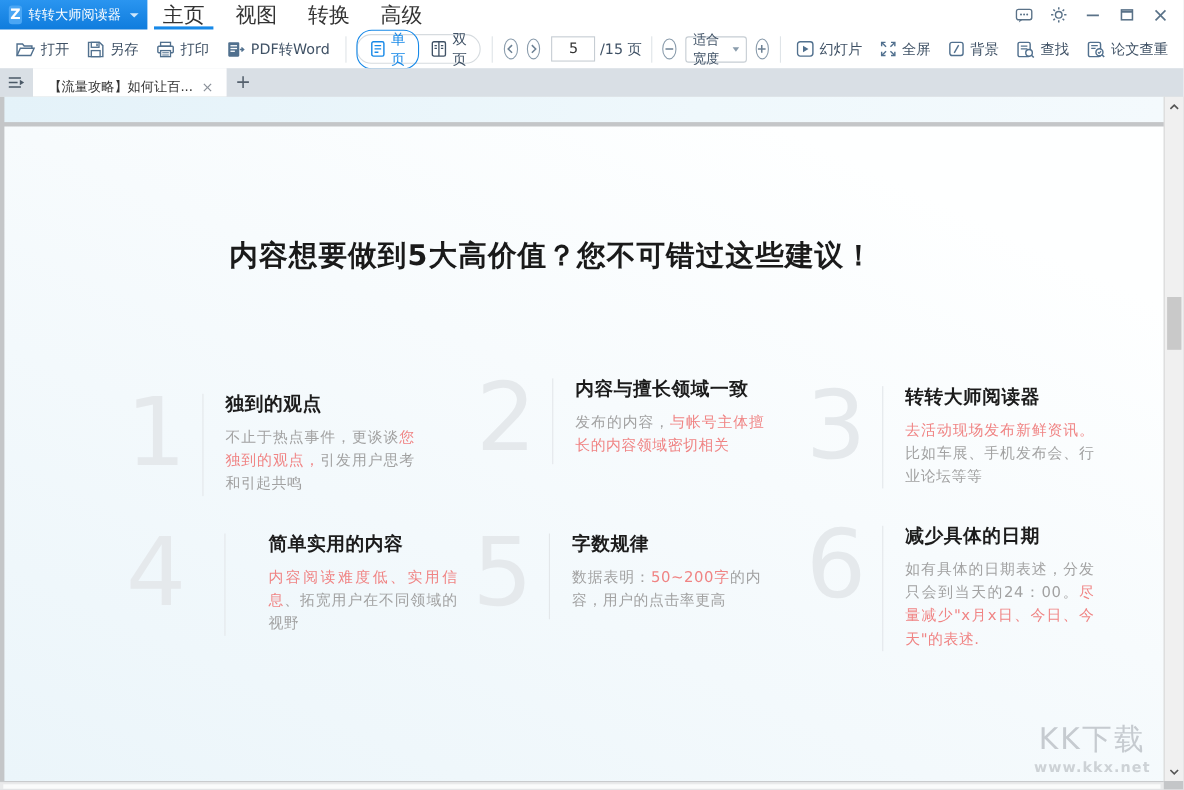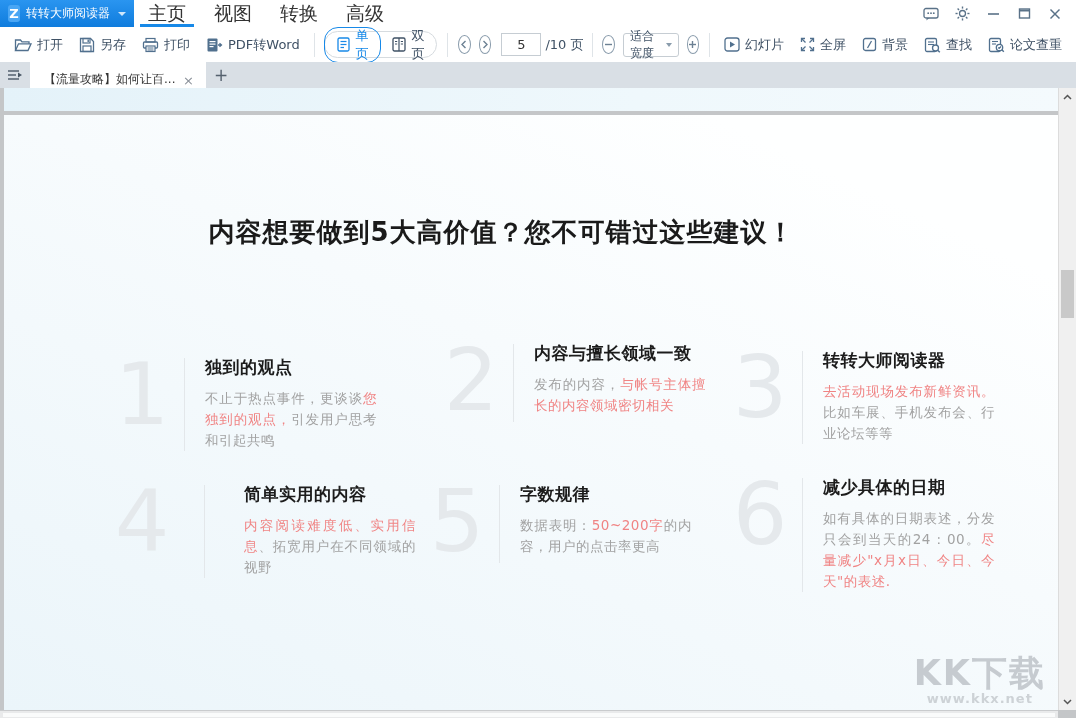--- a/index.html
+++ b/index.html
@@ -46,28 +46,28 @@
   .page { position:absolute; top:27px; left:4px; right:18px; bottom:8px; background:linear-gradient(205deg,#feffff 15%,#f7fbfd 45%,#ebf5fa 100%); overflow:hidden; }
   .page-title { position:absolute; top:100px; left:0; right:59px; text-align:center; font-size:26px; font-weight:bold; color:#1a1a1a; letter-spacing:1px; }
   .card { position:absolute; display:flex; width:312px; }
   .card .num { width:76px; font-size:86px; line-height:84px; color:#e5e9ec; text-align:center; font-weight:400; flex:none; }
   .card .vline { width:1px; background:#e3e7ea; margin:6px 20px 0 4px; flex:none; }
   .card .txt { width:172px; }
   .card h3 { font-size:17px; color:#1c1c1c; margin:4px 0 9px; font-weight:bold; letter-spacing:0.5px; }
   .card p { font-size:13.5px; line-height:1.55; color:#a2a2a2; text-align:justify; letter-spacing:0.5px; }
   .card p .red { color:#f08484; }
   .c1 { left:100px; top:237px; }
-  .c2 { left:429px; top:223px; }
+  .c2 { left:418px; top:223px; }
   .c3 { left:718px; top:230px; }
   .c4 { left:100px; top:364px;justify-content:space-between; }
   .c5 { left:415px; top:364px; }
   .c6 { left:718px; top:357px; }
 
   .watermark { position:absolute; right:12px; bottom:4px; text-align:center; color:#c6cbd0; }
-  .wm-main { font-size:35px; font-weight:bold; letter-spacing:2px; line-height:36px; }
+  .wm-main { font-size:27px; font-weight:normal; letter-spacing:2px; line-height:36px; }
   .wm-url { font-size:13px; font-weight:bold; color:#cdd2d6; letter-spacing:1px; }
 
   
   .vscroll { position:absolute; top:0; right:0; bottom:8px; width:18px; background:#f0f0f0; border-left:1px solid #dcdcdc; }
   .vs-arrow { position:absolute; left:0; right:0; height:17px; display:flex; align-items:center; justify-content:center; color:#606060; font-size:10px; cursor:pointer; }
   .vs-up { top:0; } .vs-down { bottom:0; }
   .vs-thumb { position:absolute; left:2px; right:2px; top:182px; height:48px; background:#c9c9c9; cursor:pointer; }
   .hscroll { position:absolute; left:0; right:18px; bottom:0; height:8px; background:#e9eaeb; border-top:1px solid #c9cbcd; }
   .hs-thumb { position:absolute; left:3px; right:3px; top:2px; bottom:1px; background:#fafbfb; cursor:pointer; }
 
@@ -216,21 +216,21 @@
       <svg width="8" height="9" viewBox="0 0 8 9">
           <path d="M5.5 1 L2 4.5 L5.5 8" fill="none" stroke="#6c8093" stroke-width="1.4"></path>
         </svg>
     </div>
     <div class="circle-btn">
       <svg width="8" height="9" viewBox="0 0 8 9">
           <path d="M2.5 1 L6 4.5 L2.5 8" fill="none" stroke="#6c8093" stroke-width="1.4"></path>
         </svg>
     </div>
     <input class="page-input" value="5" style="">
-    <span class="page-total">/10 页</span>
+    <span class="page-total">/15 页</span>
     <div class="tool-sep"></div>
 
     <div class="circle-btn">
       <svg width="9" height="9" viewBox="0 0 9 9">
           <line x1="1" y1="4.5" x2="8" y2="4.5" stroke="#6c8093" stroke-width="1.4"></line>
         </svg>
     </div>
     <div class="fit-box">
       <span>适合宽度</span>
       <span class="fit-caret"></span>

